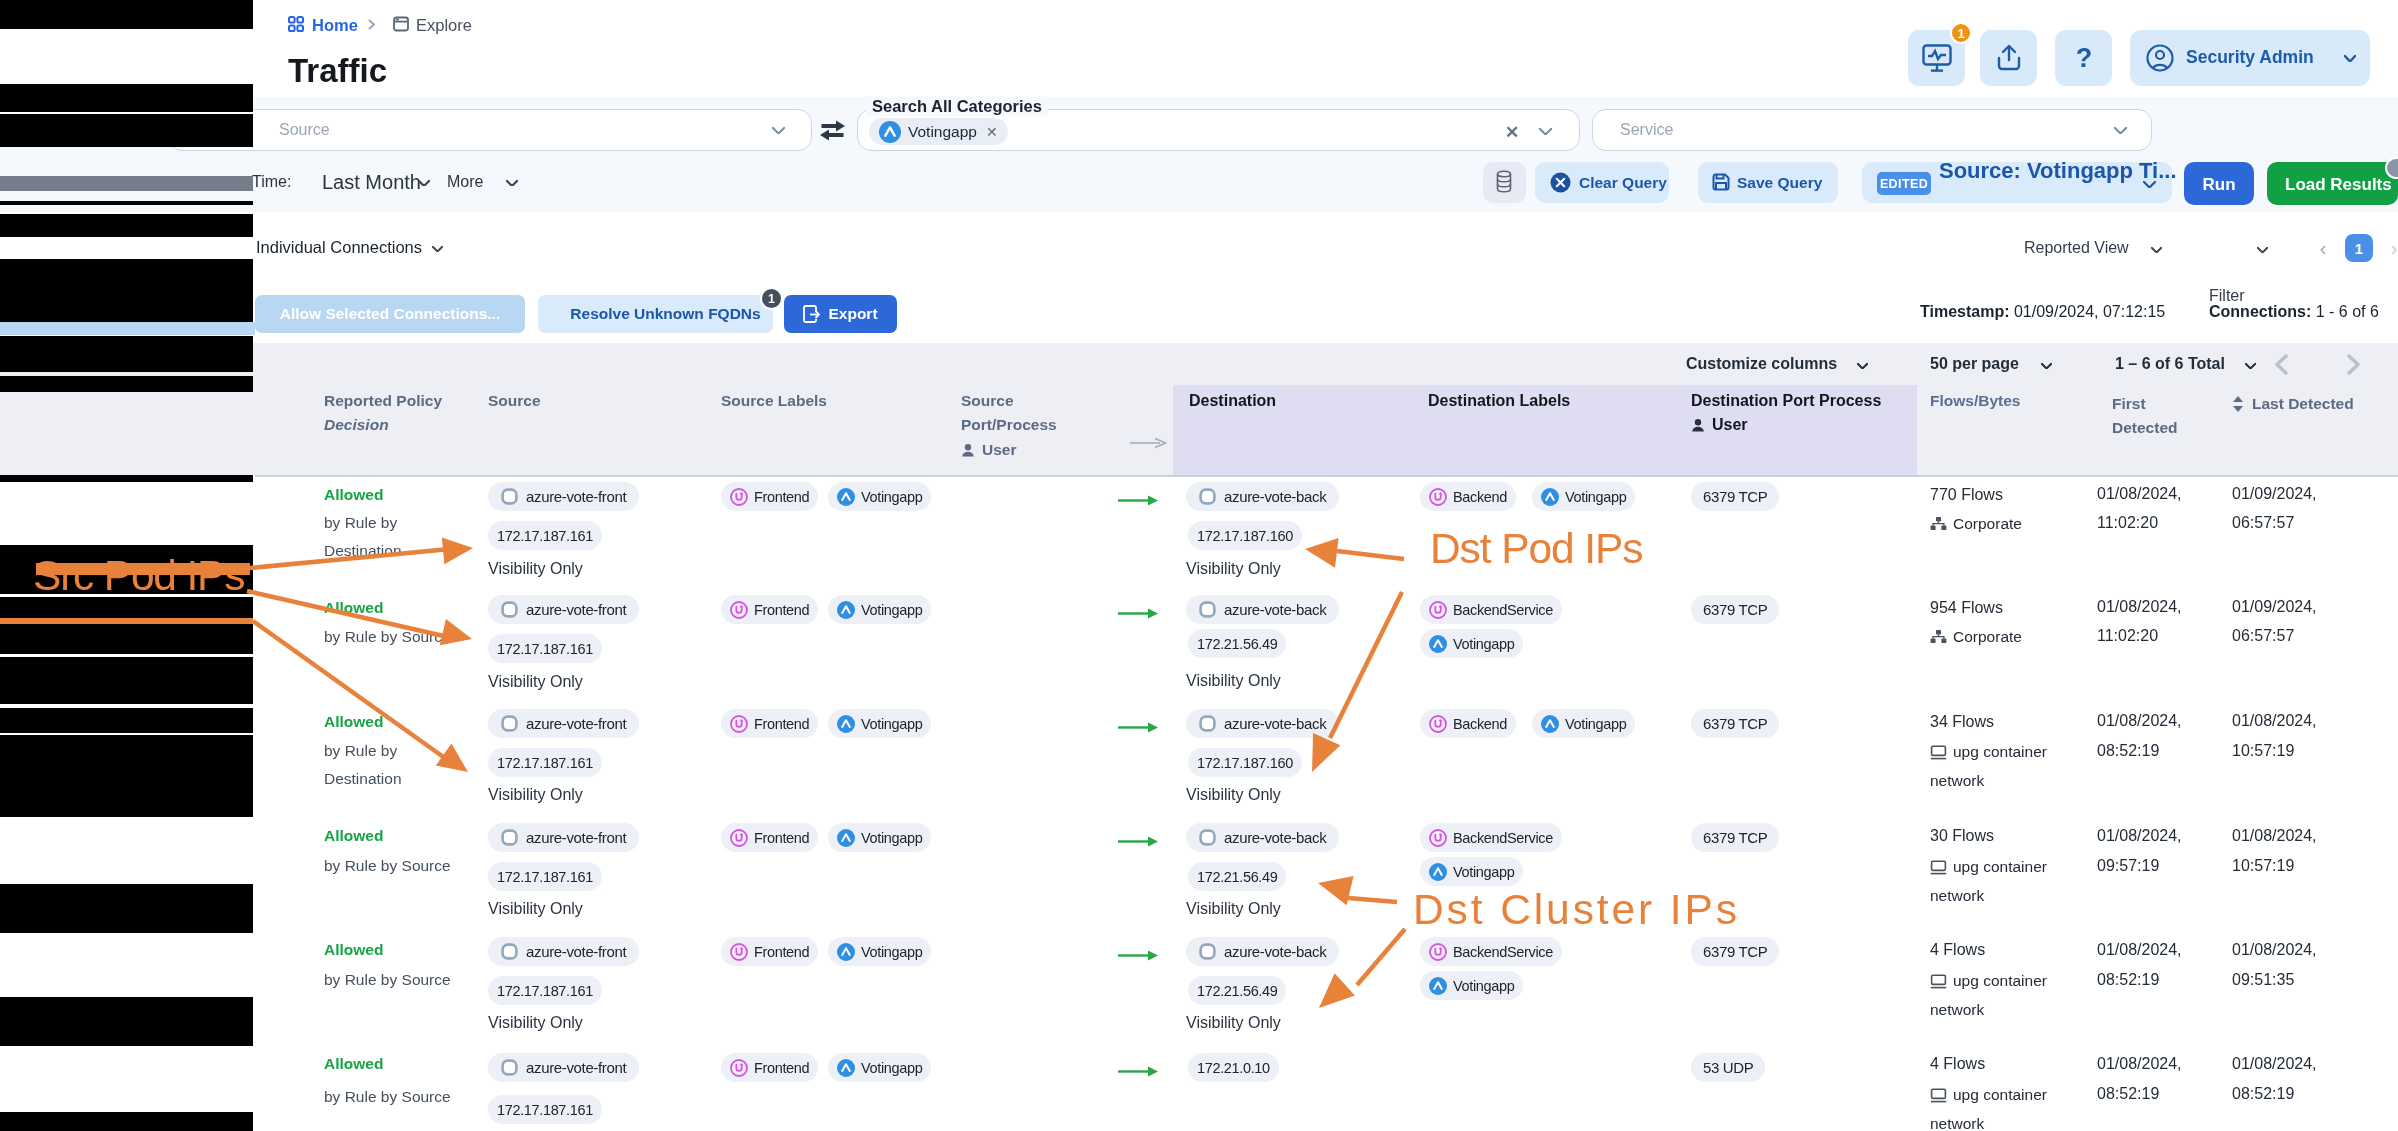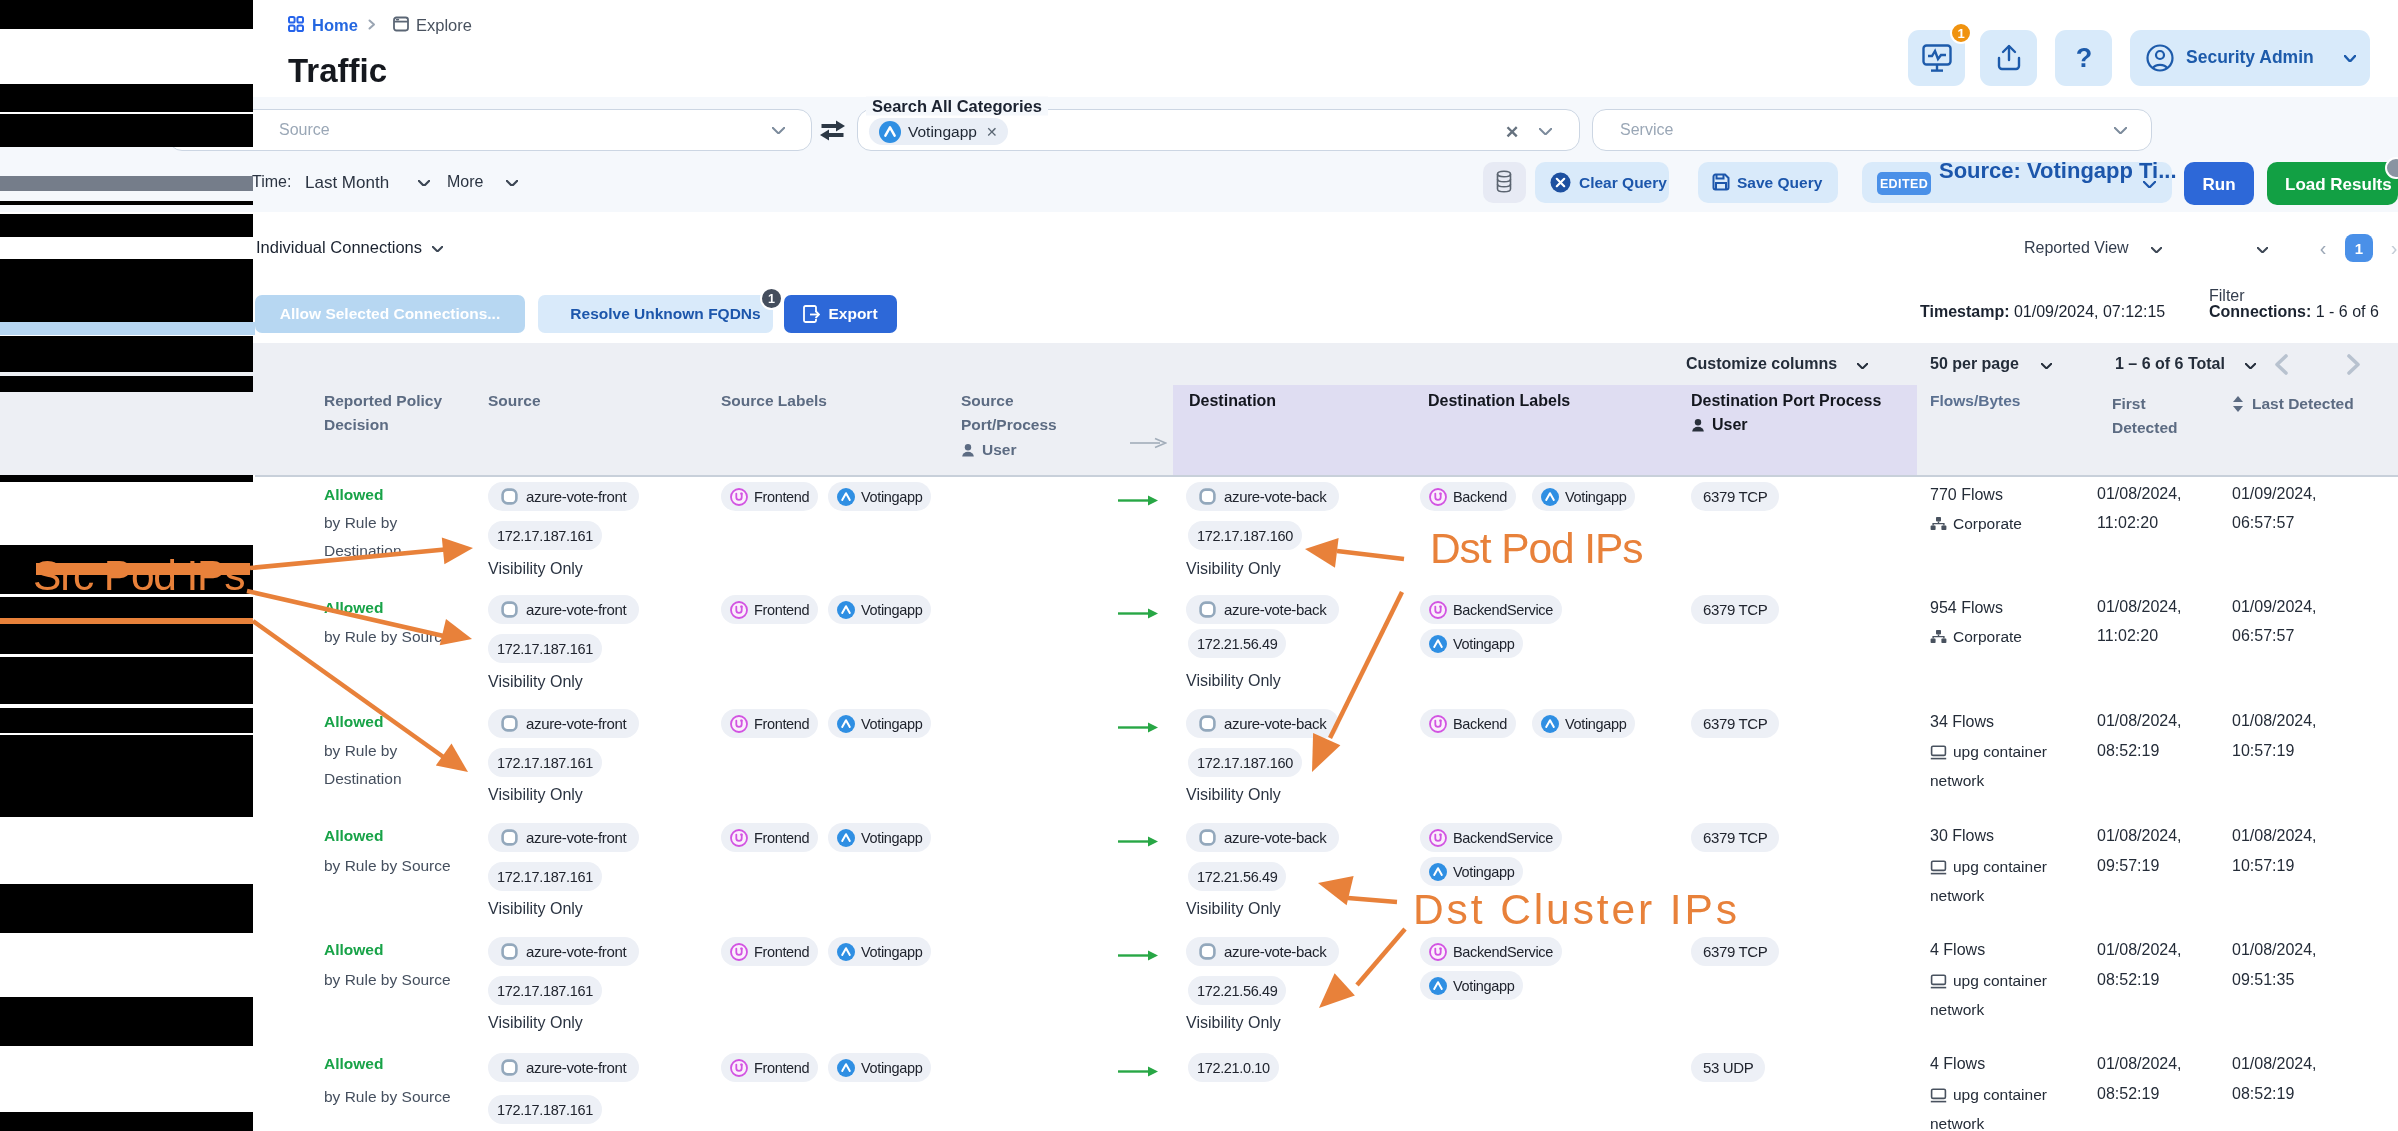--- a/index.html
+++ b/index.html
@@ -84,21 +84,21 @@
         <path d="M5.2 12 L9 5.2 L12.8 12" fill="none" stroke="#fff" stroke-width="2" stroke-linecap="round" stroke-linejoin="round"></path>
       </svg>
       <span>Votingapp</span>
       <span style="color:#5a6673;font-size:14px;margin-left:2px;">✕</span>
     </div>
     <div style="position:absolute;left:1512px;top:131.5px;transform:translate(-50%,-50%);font-size:17px;color:#66727f;font-weight:600;white-space:nowrap;line-height:1;">✕</div>
     <svg style="position:absolute;left:1538.5px;top:127.5px;" width="13" height="7" viewBox="0 0 13 7">
       <polyline points="0.5,0.5 6.5,6.5 12.5,0.5" fill="none" stroke="#7c8b9c" stroke-width="2" stroke-linecap="round" stroke-linejoin="round"></polyline>
     </svg>
     <div style="position:absolute;left:252px;top:182px;transform:translateY(-50%);font-size:16px;color:#2b3442;font-weight:500;white-space:nowrap;line-height:1;">Time:</div>
-    <div style="position:absolute;left:305px;top:182px;transform:translateY(-50%);font-size:17px;color:#2b3442;font-weight:500;white-space:nowrap;line-height:1;">Last Month</div>
+    <div style="position:absolute;left:322px;top:182px;transform:translateY(-50%);font-size:20px;color:#2b3442;font-weight:500;white-space:nowrap;line-height:1;">Last Month</div>
     <svg style="position:absolute;left:418.0px;top:179.75px;" width="12" height="6.5" viewBox="0 0 12 6.5">
       <polyline points="0.5,0.5 6.0,6.0 11.5,0.5" fill="none" stroke="#3c4654" stroke-width="2.2" stroke-linecap="round" stroke-linejoin="round"></polyline>
     </svg>
     <div style="position:absolute;left:447px;top:182px;transform:translateY(-50%);font-size:16px;color:#2b3442;font-weight:500;white-space:nowrap;line-height:1;">More</div>
     <svg style="position:absolute;left:506.0px;top:179.75px;" width="12" height="6.5" viewBox="0 0 12 6.5">
       <polyline points="0.5,0.5 6.0,6.0 11.5,0.5" fill="none" stroke="#3c4654" stroke-width="2.2" stroke-linecap="round" stroke-linejoin="round"></polyline>
     </svg>
     <div style="position:absolute;left:1483px;top:162px;width:43px;height:41px;background:#e7eaf4;border-radius:10px;"></div>
     <svg style="position:absolute;left:1496px;top:170px;" width="16" height="24" viewBox="0 0 16 24">
       <g fill="none" stroke="#5b6470" stroke-width="1.6">
@@ -177,21 +177,21 @@
     <svg style="position:absolute;left:2244.5px;top:362.5px;" width="11" height="6" viewBox="0 0 11 6">
       <polyline points="0.5,0.5 5.5,5.5 10.5,0.5" fill="none" stroke="#242d3a" stroke-width="2" stroke-linecap="round" stroke-linejoin="round"></polyline>
     </svg>
     <svg style="position:absolute;left:2274px;top:354px;" width="14" height="21" viewBox="0 0 14 21">
       <polyline points="12,2 3,10.5 12,19" fill="none" stroke="#b8c2cf" stroke-width="3.6" stroke-linecap="round" stroke-linejoin="round"></polyline>
     </svg>
     <svg style="position:absolute;left:2347px;top:354px;" width="14" height="21" viewBox="0 0 14 21">
       <polyline points="2,2 11,10.5 2,19" fill="none" stroke="#b8c2cf" stroke-width="3.6" stroke-linecap="round" stroke-linejoin="round"></polyline>
     </svg>
     <div style="position:absolute;left:324px;top:401px;transform:translateY(-50%);font-size:15.5px;color:#5c6b82;font-weight:700;white-space:nowrap;line-height:1;">Reported Policy</div>
-    <div style="position:absolute;left:324px;top:425px;transform:translateY(-50%);font-size:15.5px;color:#5c6b82;font-weight:700;white-space:nowrap;line-height:1;">Decision</div>
+    <div style="position:absolute;left:324px;top:425px;transform:translateY(-50%);font-size:15.5px;color:#5c6b82;font-weight:700;white-space:nowrap;line-height:1;font-style:italic;">Decision</div>
     <div style="position:absolute;left:488px;top:401px;transform:translateY(-50%);font-size:15.5px;color:#5c6b82;font-weight:700;white-space:nowrap;line-height:1;">Source</div>
     <div style="position:absolute;left:721px;top:401px;transform:translateY(-50%);font-size:15.5px;color:#5c6b82;font-weight:700;white-space:nowrap;line-height:1;">Source Labels</div>
     <div style="position:absolute;left:961px;top:401px;transform:translateY(-50%);font-size:15.5px;color:#5c6b82;font-weight:700;white-space:nowrap;line-height:1;">Source</div>
     <div style="position:absolute;left:961px;top:425px;transform:translateY(-50%);font-size:15.5px;color:#5c6b82;font-weight:700;white-space:nowrap;line-height:1;text-align:center;">Port/Process</div>
     <svg style="position:absolute;left:961px;top:443px;" width="14" height="14" viewBox="0 0 14 14">
       <circle cx="7" cy="4.2" r="3.2" fill="#5c6b82"></circle>
       <path d="M1.2 13.6 a5.8 4.9 0 0 1 11.6 0 z" fill="#5c6b82"></path>
     </svg>
     <div style="position:absolute;left:982px;top:450px;transform:translateY(-50%);font-size:15.5px;color:#5c6b82;font-weight:700;white-space:nowrap;line-height:1;">User</div>
     <svg style="position:absolute;left:1130px;top:437px;" width="37" height="12" viewBox="0 0 37 12">

